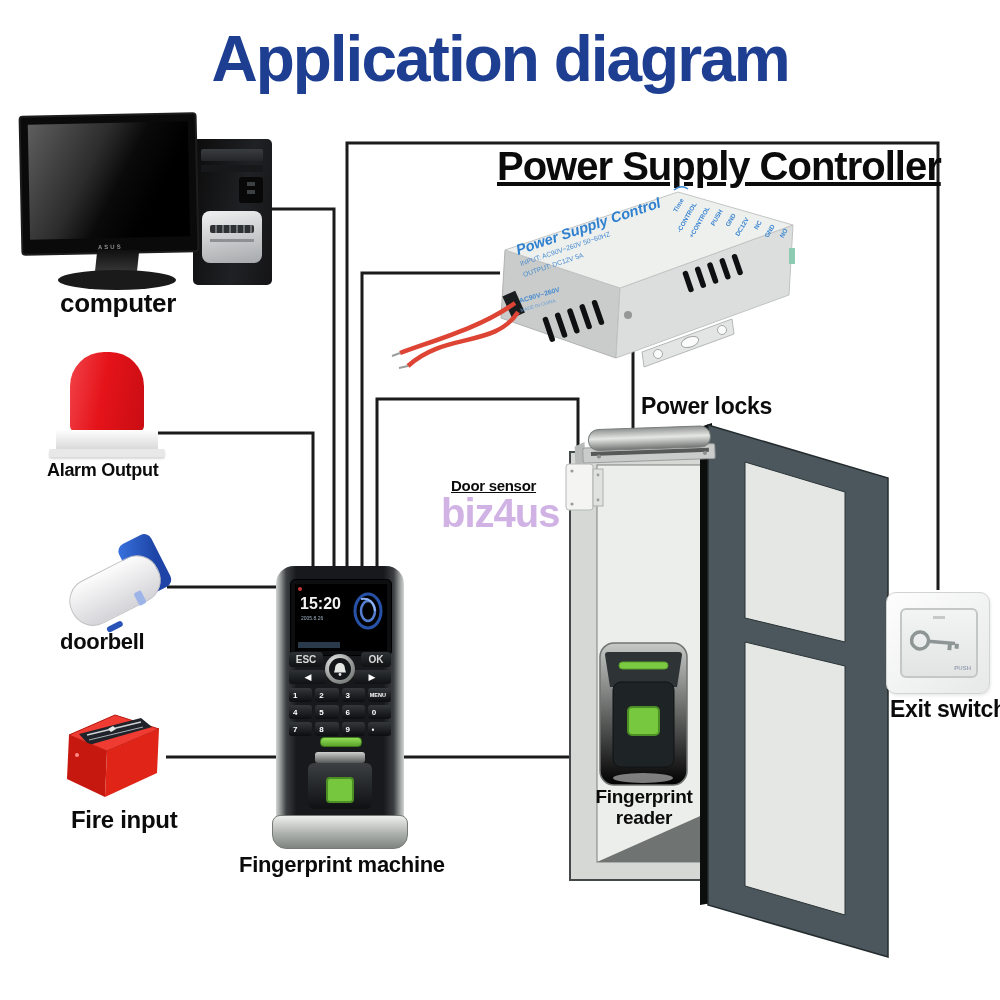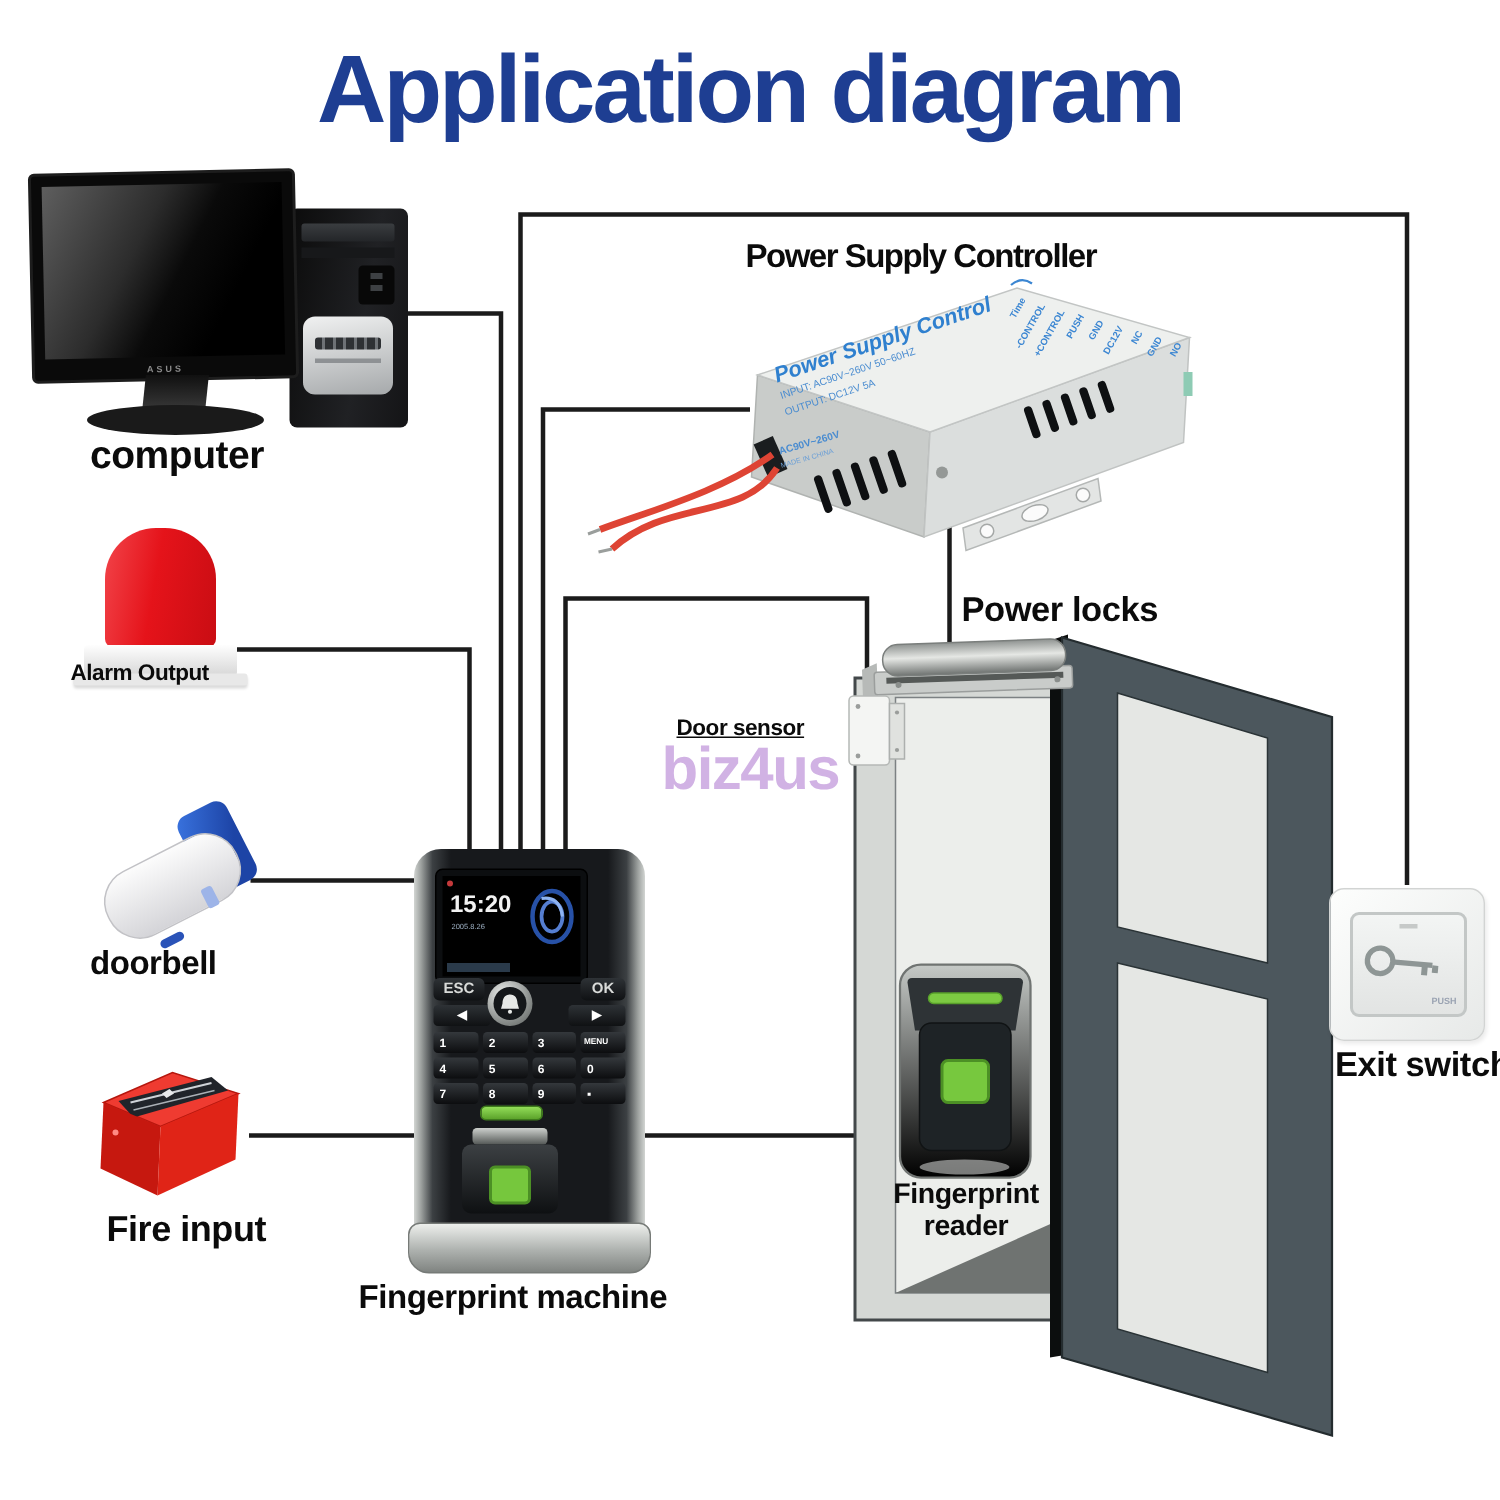--- a/index.html
+++ b/index.html
@@ -54,21 +54,21 @@
          border:1px solid #c2c2c6;background:linear-gradient(#fcfcfc,#d4d4d8);}
   #doorbell .cap{position:absolute;left:72px;top:12px;width:36px;height:58px;border-radius:8px;
          background:linear-gradient(115deg,#3a74e0,#1d44a6 70%);}
   #doorbell .slot{position:absolute;left:22px;top:52px;width:17px;height:6px;border-radius:3px;background:#2a53b8;}
   #doorbell .btn{position:absolute;left:62px;top:34px;width:8px;height:14px;border-radius:2px;background:#9db4e8;}
 
   
   #fire{left:55px;top:705px;width:110px;height:100px;}
 
   
-  #machine{left:276px;top:566px;width:128px;height:281px;padding-left:26px;}
+  #machine{left:276px;top:566px;width:128px;height:281px;}
   #machine .body{position:absolute;left:0;top:0;right:0;bottom:0;border-radius:18px 18px 10px 10px;
       background:linear-gradient(90deg,#d2d5d2 0%,#9ea2a0 3%,#3c4043 8%,#17191c 16%,#17191c 84%,#3c4043 92%,#9ea2a0 97%,#d2d5d2 100%);}
   #machine .base{position:absolute;left:-4px;right:-4px;top:249px;height:32px;border-radius:8px 8px 14px 14px;
       background:linear-gradient(#edefec,#adb1ae 55%,#808481);border:1px solid #767a77;}
   #machine .bezel{position:absolute;left:14px;top:13px;width:100px;height:75px;background:#0c0e10;
       border:1px solid #000;border-radius:5px;}
   #machine .screen{position:absolute;left:4px;top:4px;right:4px;bottom:4px;background:#000;overflow:hidden;}
   #machine .dot{position:absolute;left:3px;top:3px;width:4px;height:4px;border-radius:50%;background:#c4393b;}
   #machine .time{position:absolute;left:5px;top:11px;font-size:16px;font-weight:bold;color:#f2f2f2;}
   #machine .date{position:absolute;left:6px;top:31px;font-size:5px;color:#9fb2c5;}
@@ -143,21 +143,21 @@
     <div class="scr"></div>
     <div class="brand">ASUS</div>
   </div>
   <div class="abs" id="stand"></div>
   <div class="abs" id="mbase"></div>
   <div class="lbl" style="left:60px;top:288px;font-size:26px;">computer</div>
 
   <div class="abs" id="alarm-dome"></div>
   <div class="abs" id="alarm-base"></div>
   <div class="abs" id="alarm-flange"></div>
-  <div class="lbl" style="left:47px;top:440px;font-size:15px;">Alarm Output</div>
+  <div class="lbl" style="left:47px;top:460px;font-size:18px;">Alarm Output</div>
 
   <div class="abs" id="doorbell">
     <div class="rot">
       <div class="cap"></div>
       <div class="body">
         <div class="slot"></div>
         <div class="btn"></div>
       </div>
     </div>
   </div>
@@ -170,21 +170,21 @@
       <line x1="32" y1="30" x2="86" y2="17" stroke="#cfd3d8" stroke-width="1.5"></line>
       <line x1="34" y1="35" x2="88" y2="22" stroke="#aab0b6" stroke-width="1"></line>
       <polygon points="53,24 58,21 61,24 56,27" fill="#e8eaec"></polygon>
       <polygon points="14,30 52,46 50,92 12,74" fill="#c6180f"></polygon>
       <polygon points="52,46 104,24 102,68 50,92" fill="#e02417"></polygon>
       <circle cx="22" cy="50" r="2" fill="#ff8a84"></circle>
     </svg>
   </div>
   <div class="lbl" style="left:71px;top:806px;font-size:24px;">Fire input</div>
 
-  <div class="lbl" style="left:497px;top:158px;font-size:22px;letter-spacing:-1px;">Power Supply Controller</div>
+  <div class="lbl" style="left:497px;top:144px;font-size:40px;letter-spacing:-1px;text-decoration:underline;">Power Supply Controller</div>
   <svg class="abs" style="left:390px;top:160px;" width="420" height="215" viewBox="0 0 420 215">
 
     <polygon points="115,90 230,128 226,198 111,158" fill="#c9ccca" stroke="#b0b3b1" stroke-width="1"></polygon>
     <polygon points="230,128 403,65 399,135 226,198" fill="#dbdedd" stroke="#c0c3c2" stroke-width="1"></polygon>
     <polygon points="115,90 288,32 403,65 230,128" fill="#eef0ee" stroke="#c2c5c4" stroke-width="1"></polygon>
     <rect x="399" y="88" width="6" height="16" fill="#8ecbb4"></rect>
 
     <polygon points="252,192 342,159 344,174 254,207" fill="#e3e5e4" stroke="#b5b8b7" stroke-width="1"></polygon>
     <circle cx="268" cy="194" r="4.5" fill="#fbfbfb" stroke="#a5a8a7"></circle>
     <circle cx="332" cy="170" r="4.5" fill="#fbfbfb" stroke="#a5a8a7"></circle>

